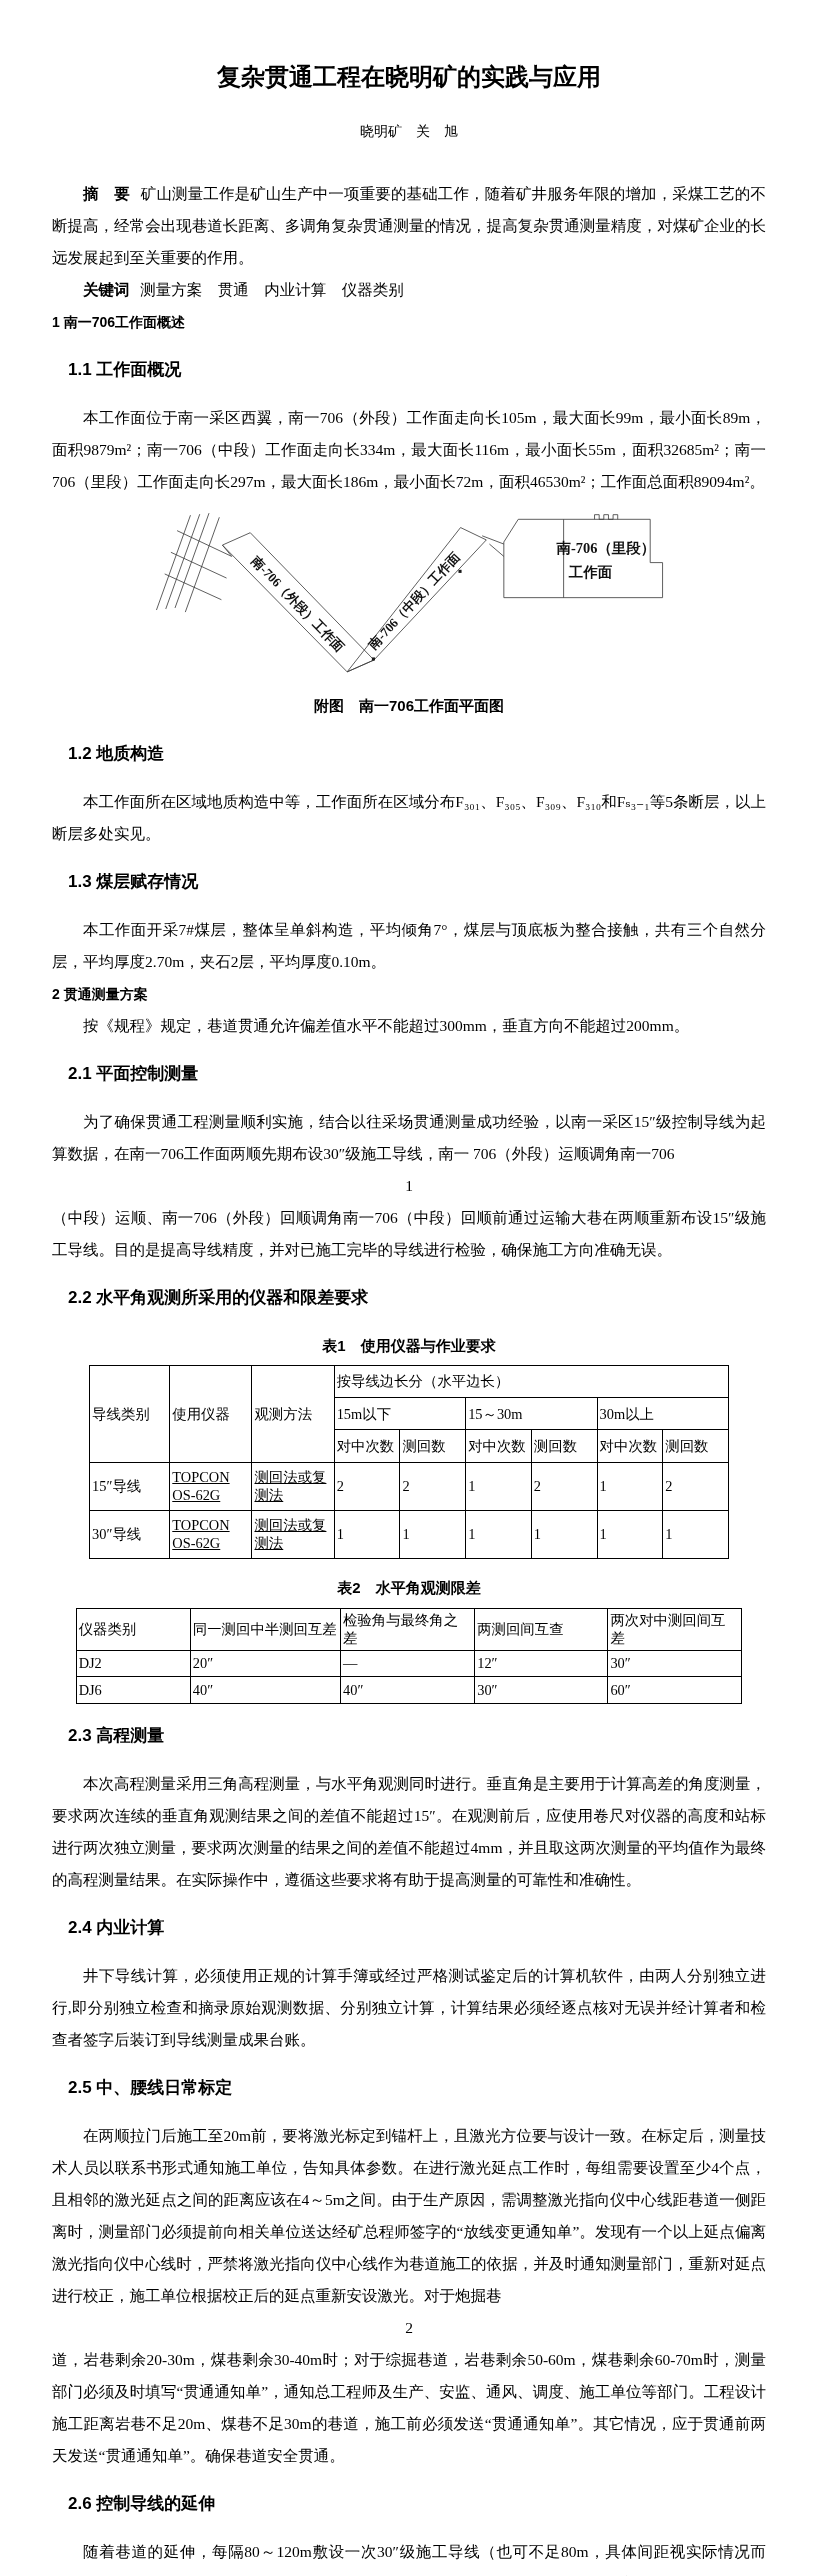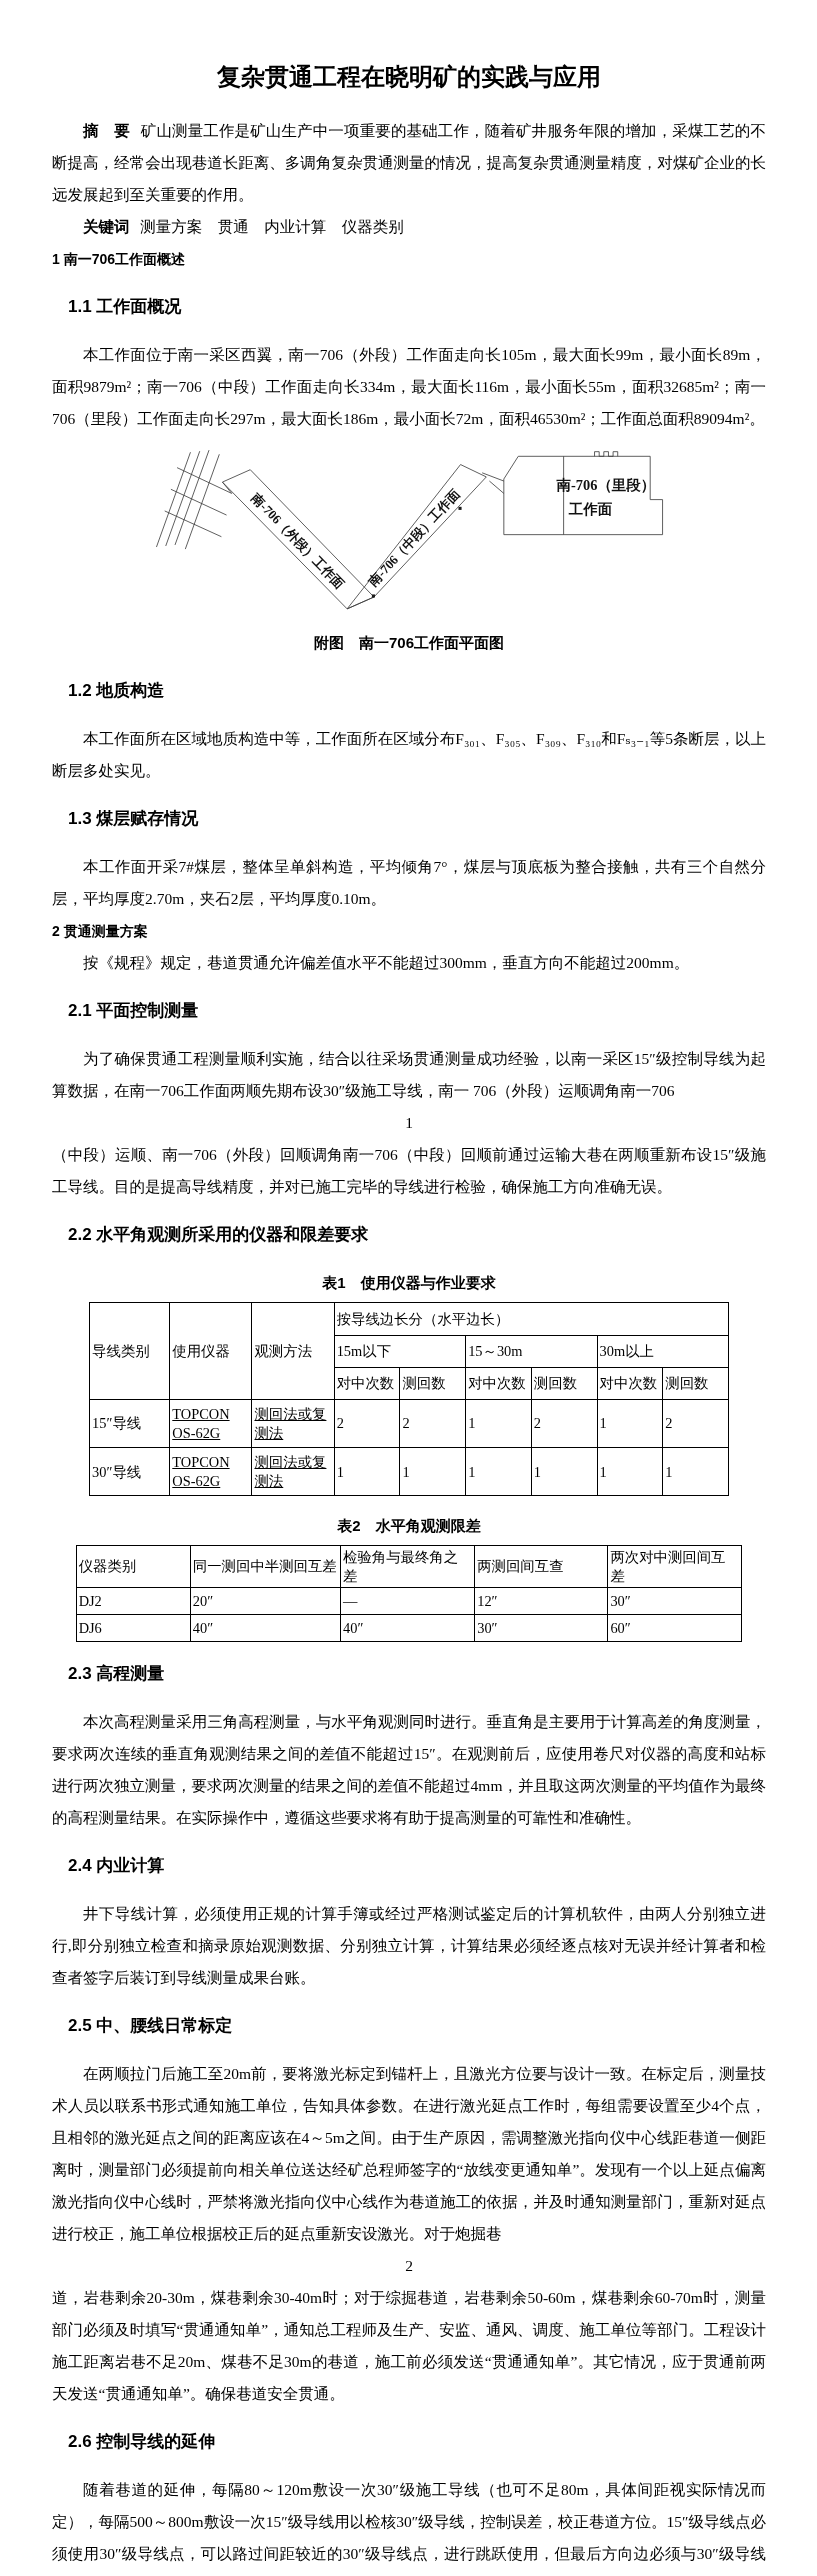--- a/index.html
+++ b/index.html
@@ -9,21 +9,21 @@
     font-family:"Liberation Serif","DejaVu Serif",serif;
     font-size:15.5px;line-height:32px;
   }
   p{margin:0;text-align:justify;}
   .indent{text-indent:2em;}
   .title{
     font-family:"Liberation Sans","DejaVu Sans",sans-serif;font-weight:bold;
     font-size:24px;line-height:32px;text-align:center;margin:0;
   }
   .author{text-align:center;font-size:14px;line-height:20.6px;margin-top:29px;}
-  .abstract{margin-top:22px;}
+  .abstract{margin-top:35px;}
   .lbl{font-family:"Liberation Sans","DejaVu Sans",sans-serif;font-weight:bold;margin-right:0.7em;}
   .h1{
     font-family:"Liberation Sans","DejaVu Sans",sans-serif;font-weight:bold;
     font-size:14px;line-height:32px;margin:0;
   }
   .h2{
     font-family:"Liberation Sans","DejaVu Sans",sans-serif;font-weight:bold;
     font-size:17px;line-height:32px;margin:16px;
   }
   .pageno{text-align:center;line-height:32px;}
@@ -48,20 +48,21 @@
   .t2 .dr td{height:21.6px;}
   .stat{text-indent:2em;}
 </style>
 </head>
 <body>
 
 <div class="page">
 
   <h1 class="title">复杂贯通工程在晓明矿的实践与应用</h1>
 
+  <div class="author">晓明矿　关　旭</div>
 
   <p class="abstract indent">
     <span class="lbl">摘　要</span><span>矿山测量工作是矿山生产中一项重要的基础工作，随着矿井服务年限的增加，采煤工艺的不断提高，经常会出现巷道长距离、多调角复杂贯通测量的情况，提高复杂贯通测量精度，对煤矿企业的长远发展起到至关重要的作用。</span>
   </p>
 
   <p class="indent">
     <span class="lbl">关键词</span><span>测量方案　贯通　内业计算　仪器类别</span>
   </p>
 
   <h2 class="h1">1 南一706工作面概述</h2>

